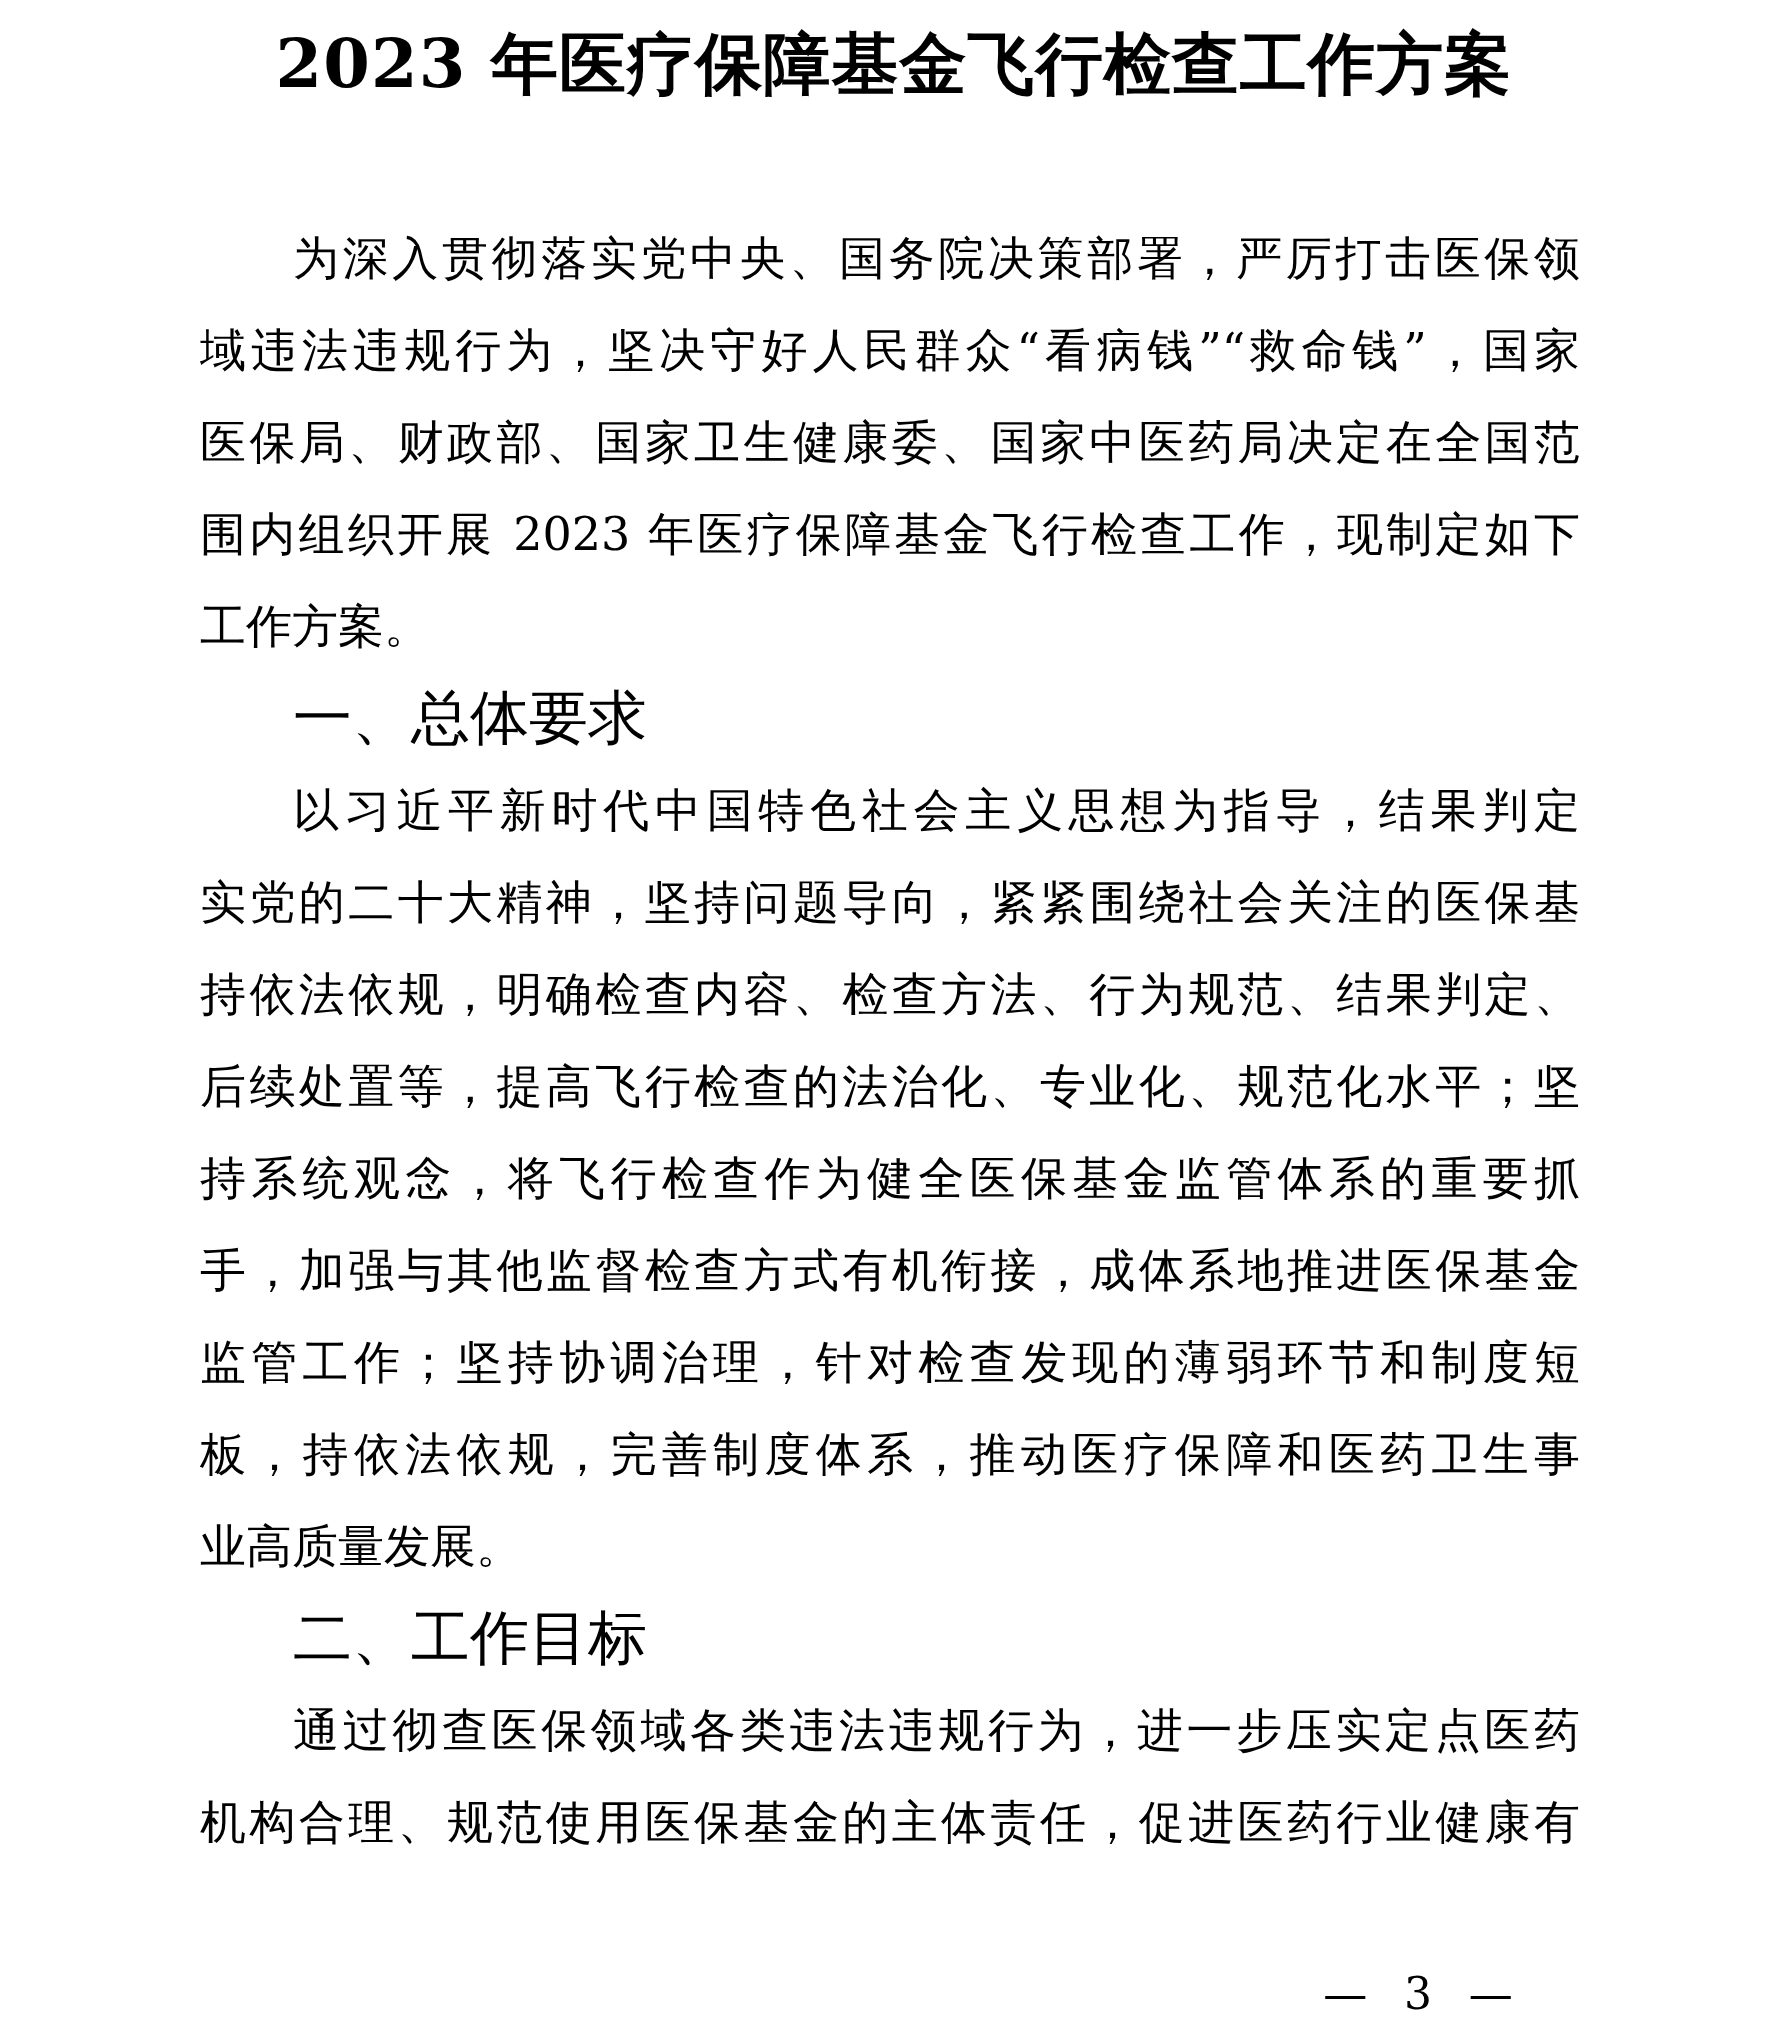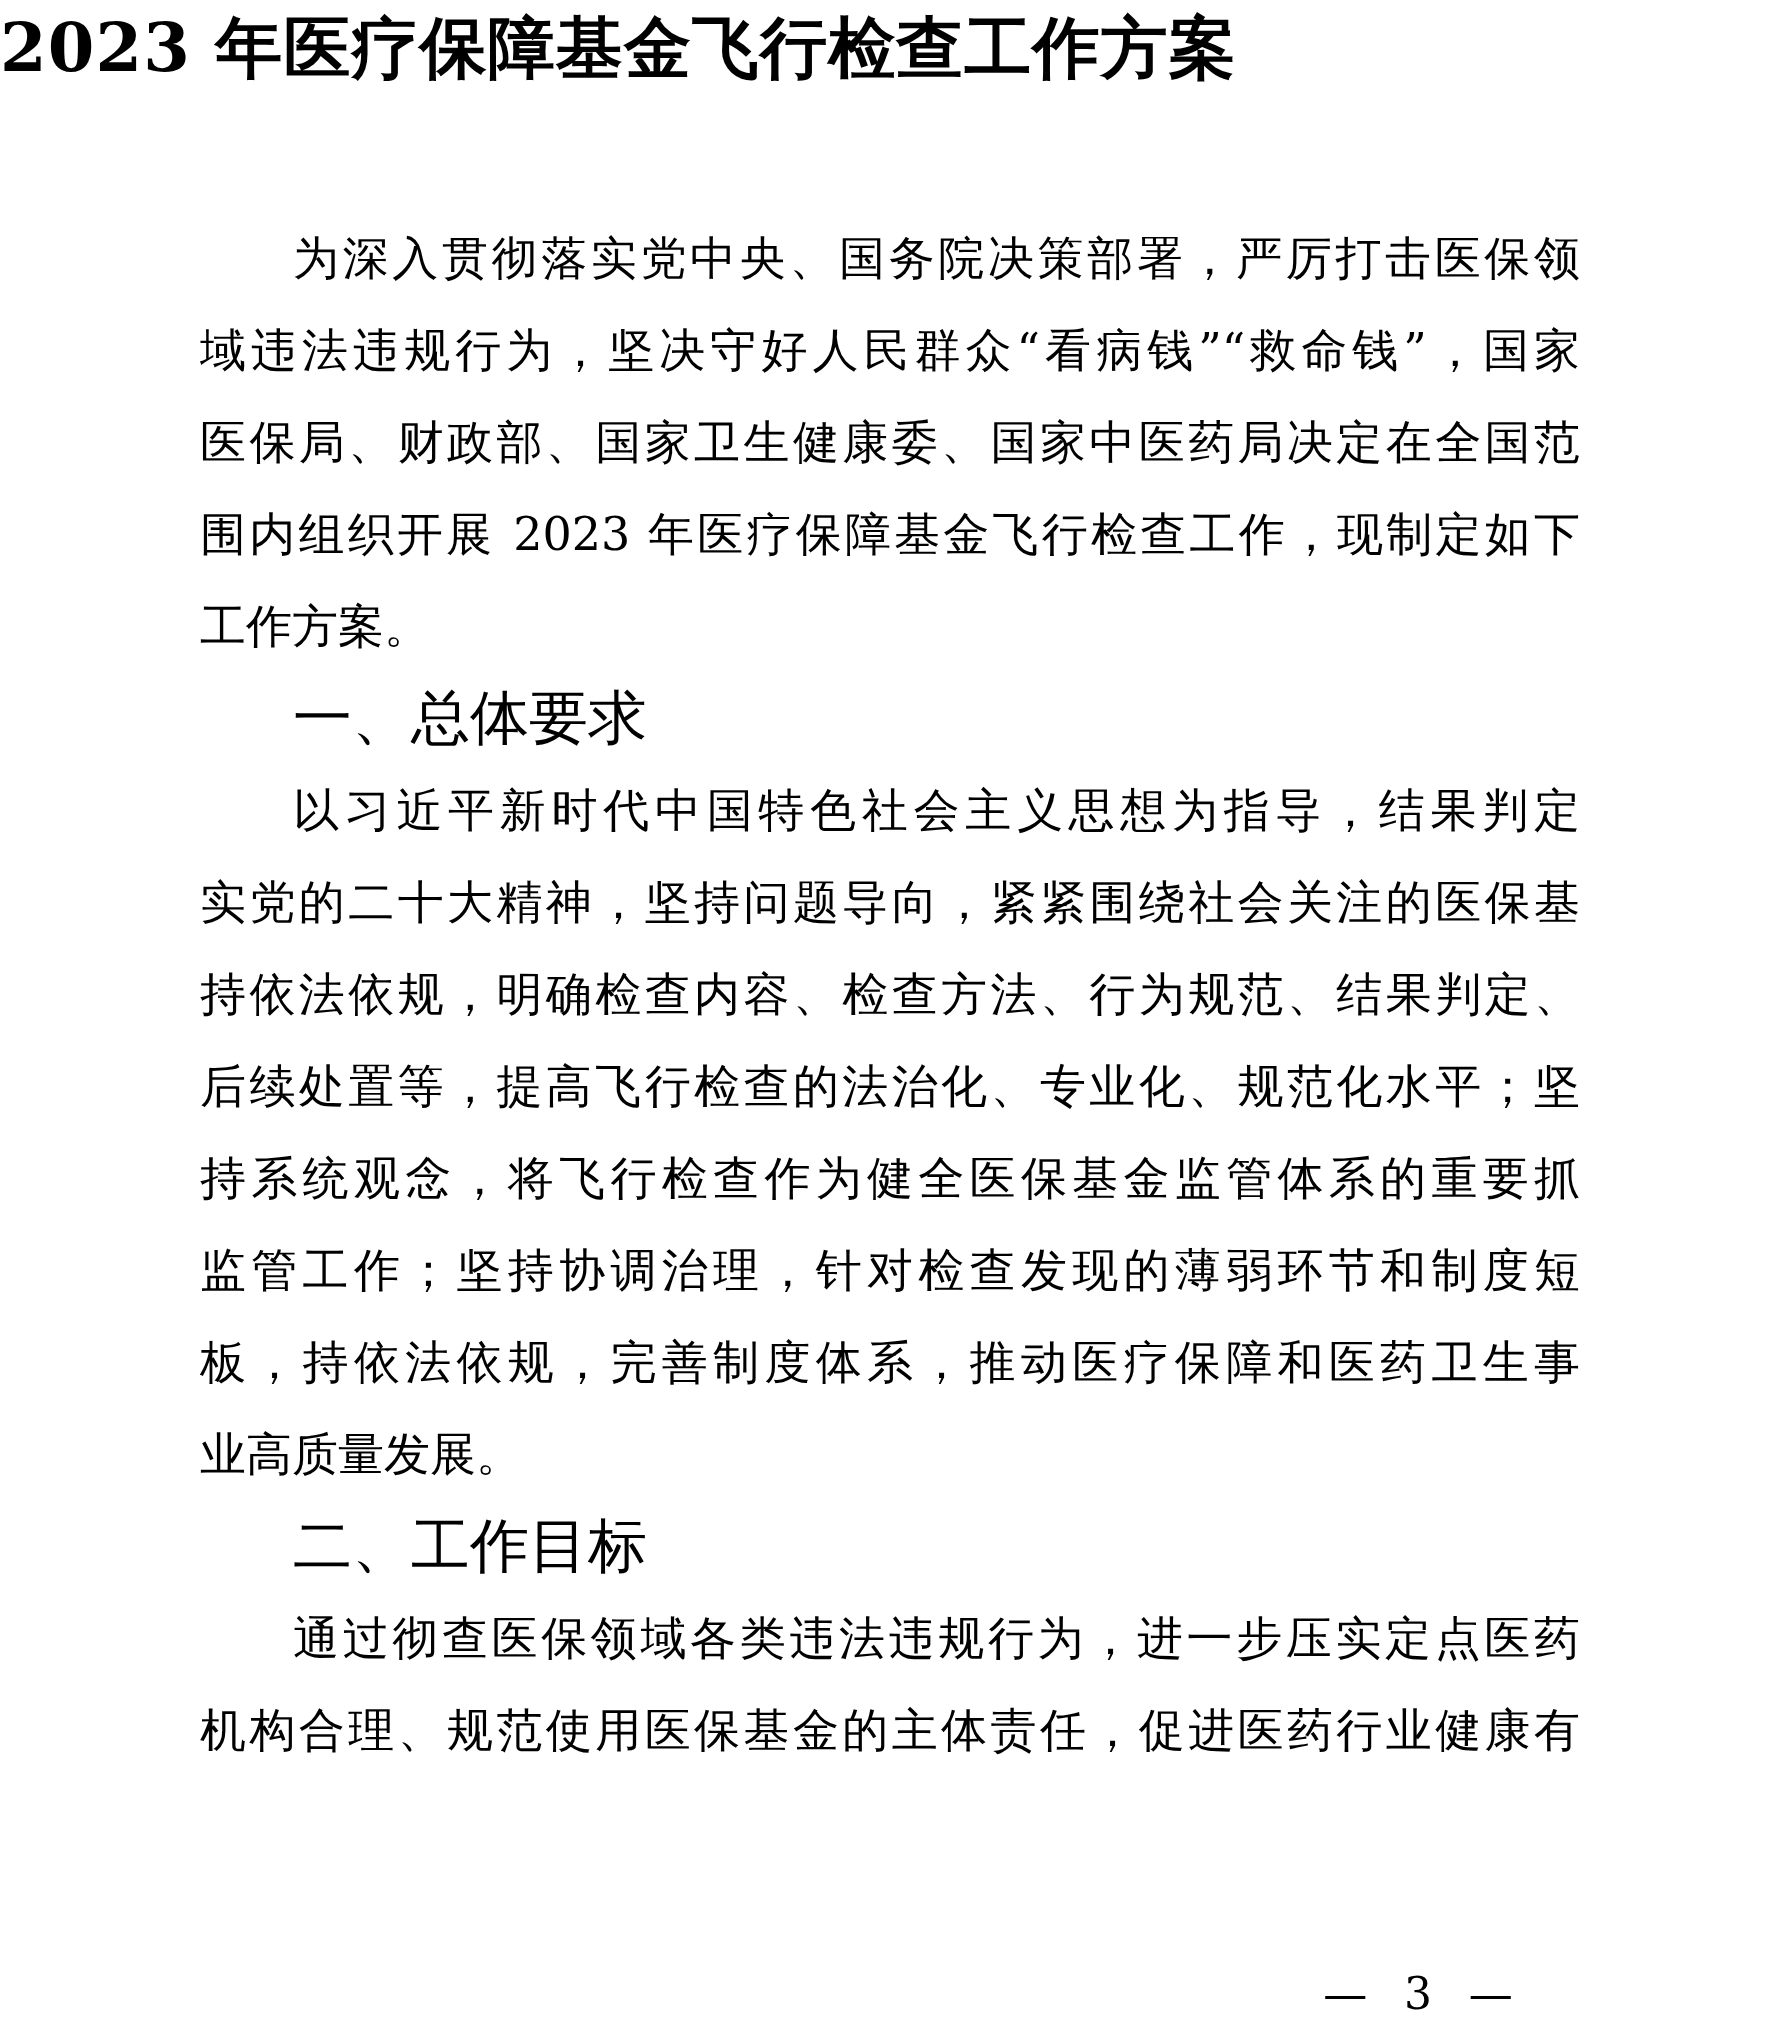--- a/index.html
+++ b/index.html
@@ -10,23 +10,23 @@
   .page {
     position: relative;
     width: 1788px;
     height: 2035px;
     background: #ffffff;
     color: #000000;
     font-family: "DejaVu Serif", "Liberation Serif", serif;
     overflow: hidden;
   }
   .title {
-    margin: 0;
+    margin: 16px;
     padding-top: 6px;
-    text-align: left;
+    text-align: center;
     font-size: 67px;
     line-height: 84px;
     font-weight: 700;
     font-family: "DejaVu Serif", "Liberation Serif", serif;
     letter-spacing: 1.1px;
   }
   .body {
     position: absolute;
     left: 200px;
     top: 212px;
@@ -82,20 +82,21 @@
     <div class="line jl">围内组织开展 2023 年医疗保障基金飞行检查工作，现制定如下</div>
     <div class="line">工作方案。</div>
 
     <h2 class="heading">一、总体要求</h2>
 
     <div class="line jl indent">以习近平新时代中国特色社会主义思想为指导，结果判定</div>
     <div class="line jl">实党的二十大精神，坚持问题导向，紧紧围绕社会关注的医保基</div>
     <div class="line jl">持依法依规，明确检查内容、检查方法、行为规范、结果判定、</div>
     <div class="line jl">后续处置等，提高飞行检查的法治化、专业化、规范化水平；坚</div>
     <div class="line jl">持系统观念，将飞行检查作为健全医保基金监管体系的重要抓</div>
+    <div class="line jl">手，加强与其他监督检查方式有机衔接，成体系地推进医保基金</div>
     <div class="line jl">监管工作；坚持协调治理，针对检查发现的薄弱环节和制度短</div>
     <div class="line jl">板，持依法依规，完善制度体系，推动医疗保障和医药卫生事</div>
     <div class="line">业高质量发展。</div>
 
     <h2 class="heading">二、工作目标</h2>
 
     <div class="line jl indent">通过彻查医保领域各类违法违规行为，进一步压实定点医药</div>
     <div class="line jl">机构合理、规范使用医保基金的主体责任，促进医药行业健康有</div>
 
   </div>

